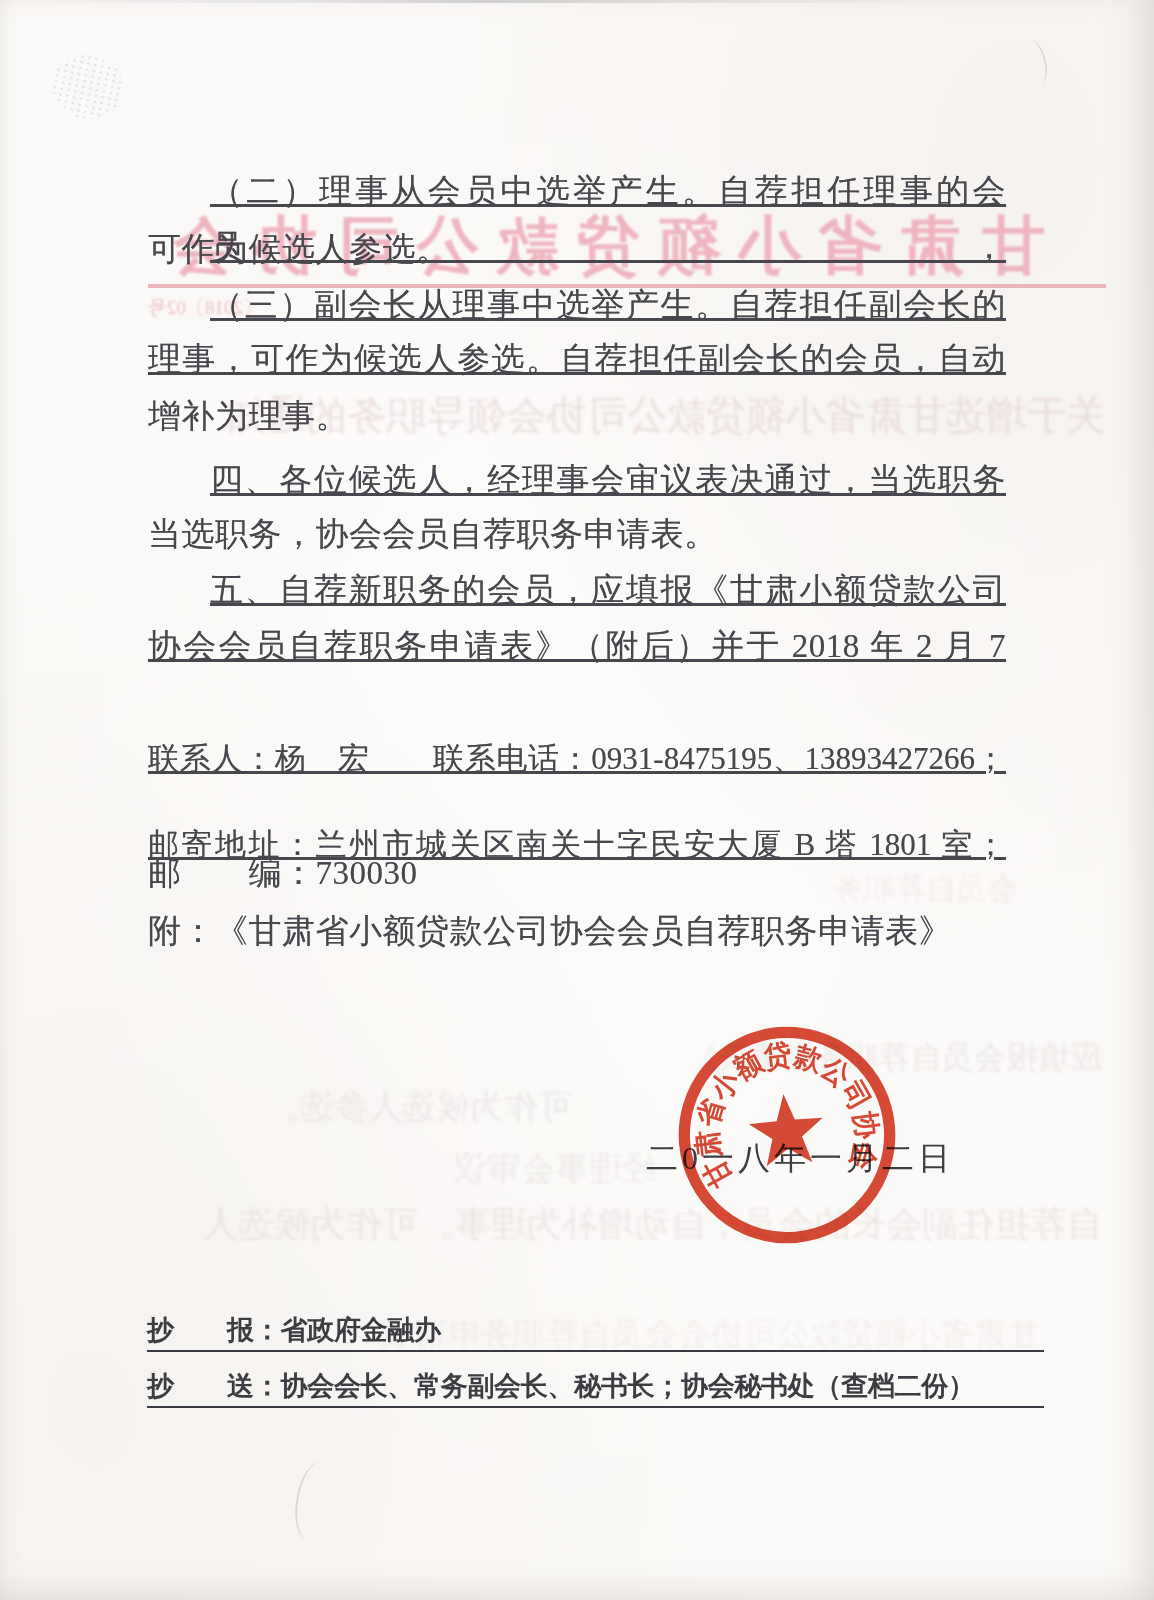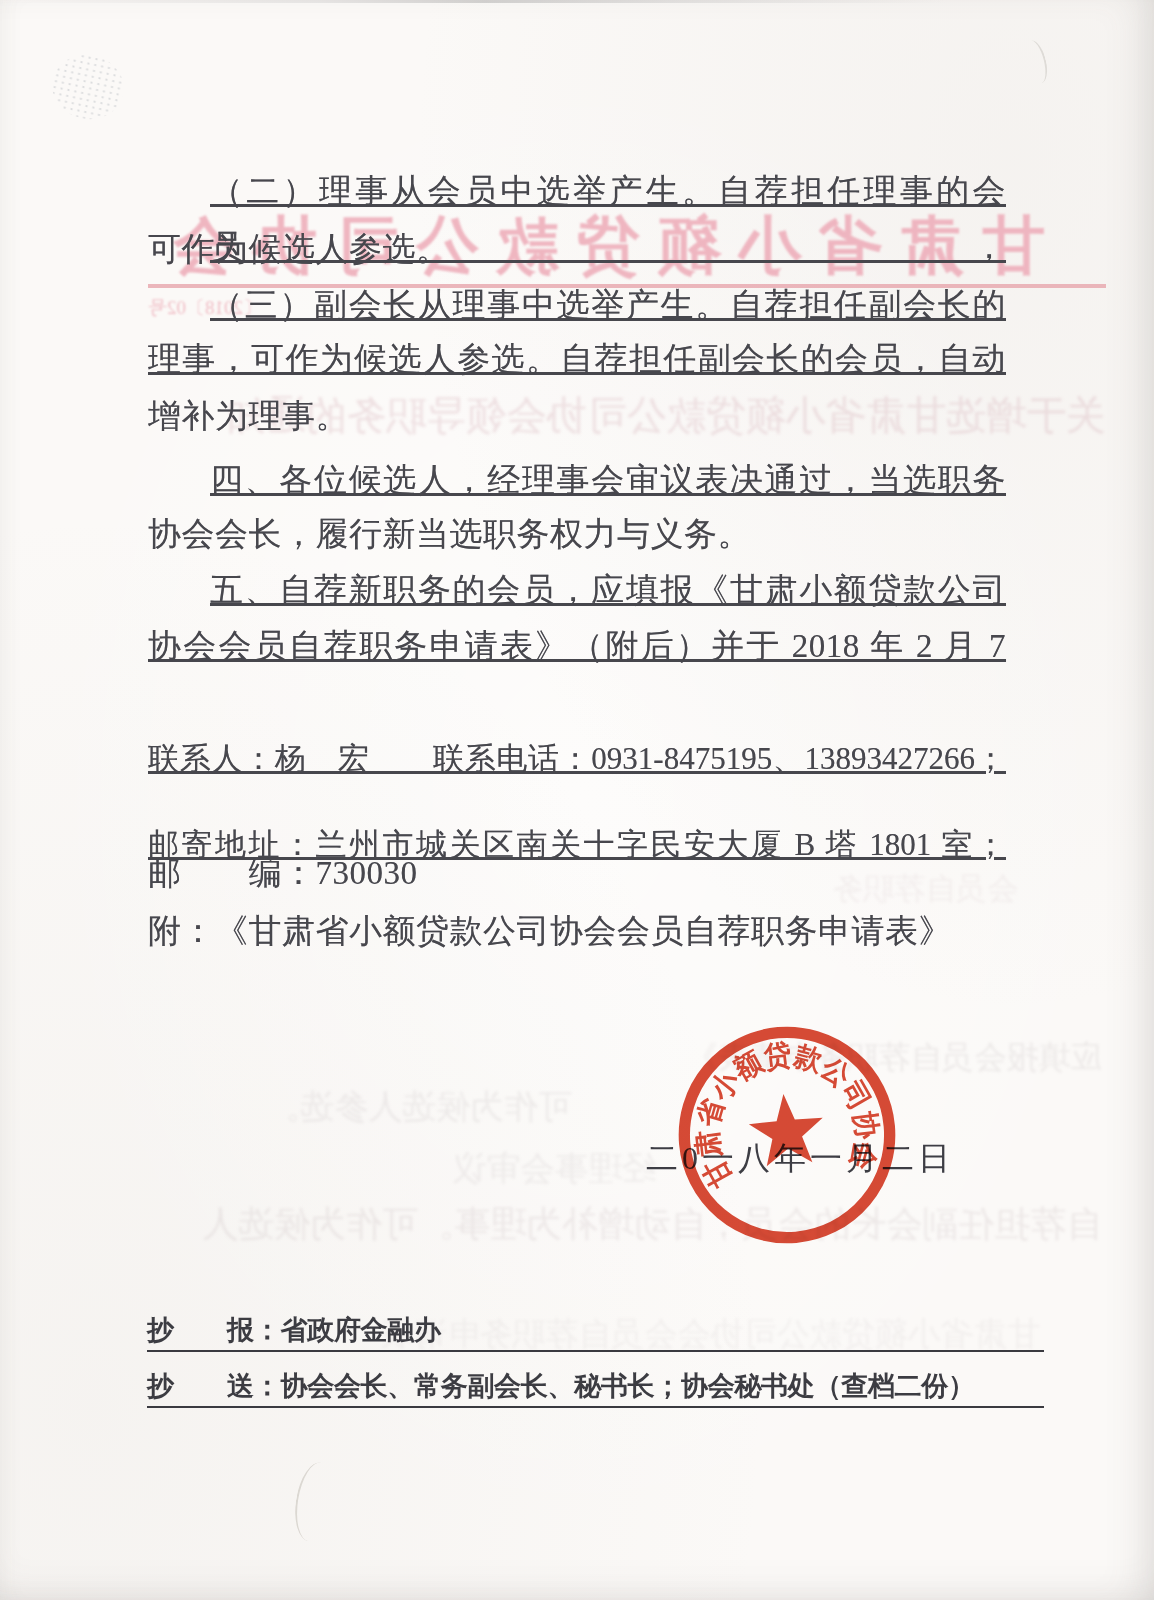--- a/index.html
+++ b/index.html
@@ -134,21 +134,21 @@
   <div id="bleed-f" class="bleed-line mirror">自荐担任副会长的会员，自动增补为理事。可作为候选人</div>
   <div id="bleed-g" class="bleed-line mirror">会员自荐职务</div>
   <div id="bleed-h" class="bleed-line mirror">甘肃省小额贷款公司协会会员自荐职务申请表</div>
 
   <div class="line indent fill" style="top:163px">（二）理事从会员中选举产生。自荐担任理事的会员，</div>
   <div class="line" style="top:221px">可作为候选人参选。</div>
   <div class="line indent fill" style="top:277px">（三）副会长从理事中选举产生。自荐担任副会长的</div>
   <div class="line" style="top:388px">增补为理事。</div>
   <div class="line fill" style="top:331px">理事，可作为候选人参选。自荐担任副会长的会员，自动</div>
   <div class="line indent fill" style="top:452px">四、各位候选人，经理事会审议表决通过，当选职务</div>
-  <div class="line" style="top:506px">协会会长，履行新当选职务权力与义务。</div>
+  <div class="line" style="top:506px">当选职务，协会会员自荐职务申请表。</div>
   <div class="line indent fill" style="top:562px">五、自荐新职务的会员，应填报《甘肃小额贷款公司</div>
   <div class="line fill" style="top:618px">协会会员自荐职务申请表》（附后）并于 2018 年 2 月 7</div>
   <div class="line tight fill" style="top:731px">联系人：杨　宏　　联系电话：0931-8475195、13893427266；</div>
   <div class="line tight fill" style="top:817px">邮寄地址：兰州市城关区南关十字民安大厦 B 塔 1801 室；</div>
   <div class="line" style="top:845px">邮　　编：730030</div>
   <div class="line" style="top:903px">附：《甘肃省小额贷款公司协会会员自荐职务申请表》</div>
 
   <div id="date-line">二0一八年一月二日</div>
 
   <svg id="stamp" viewBox="0 0 224 224">

